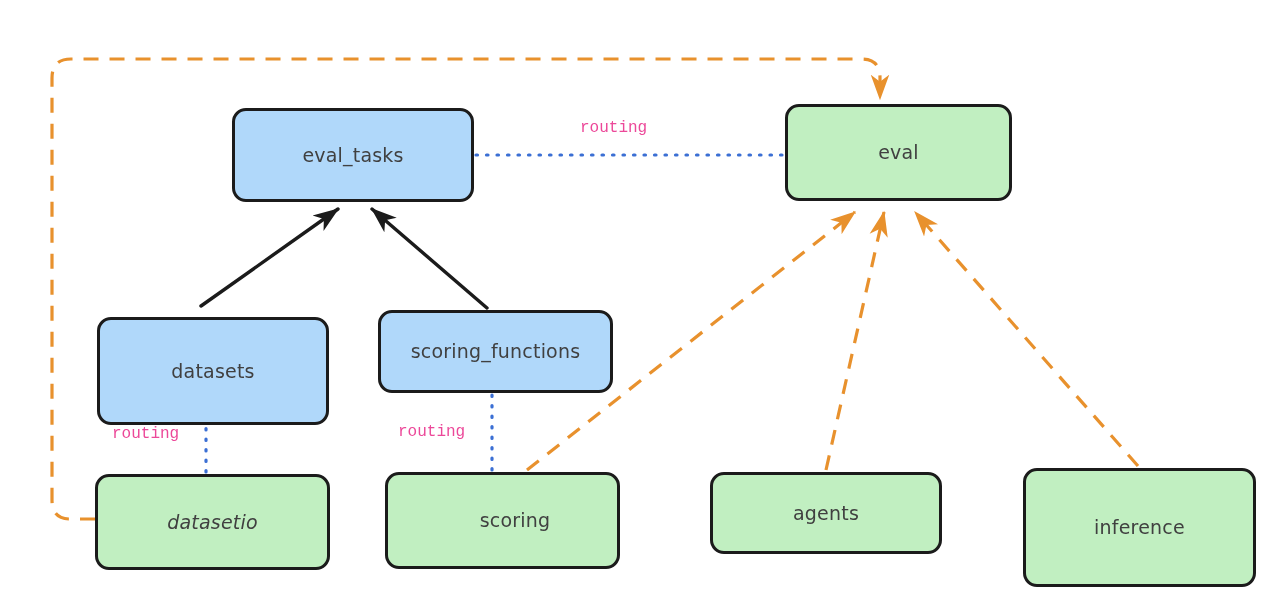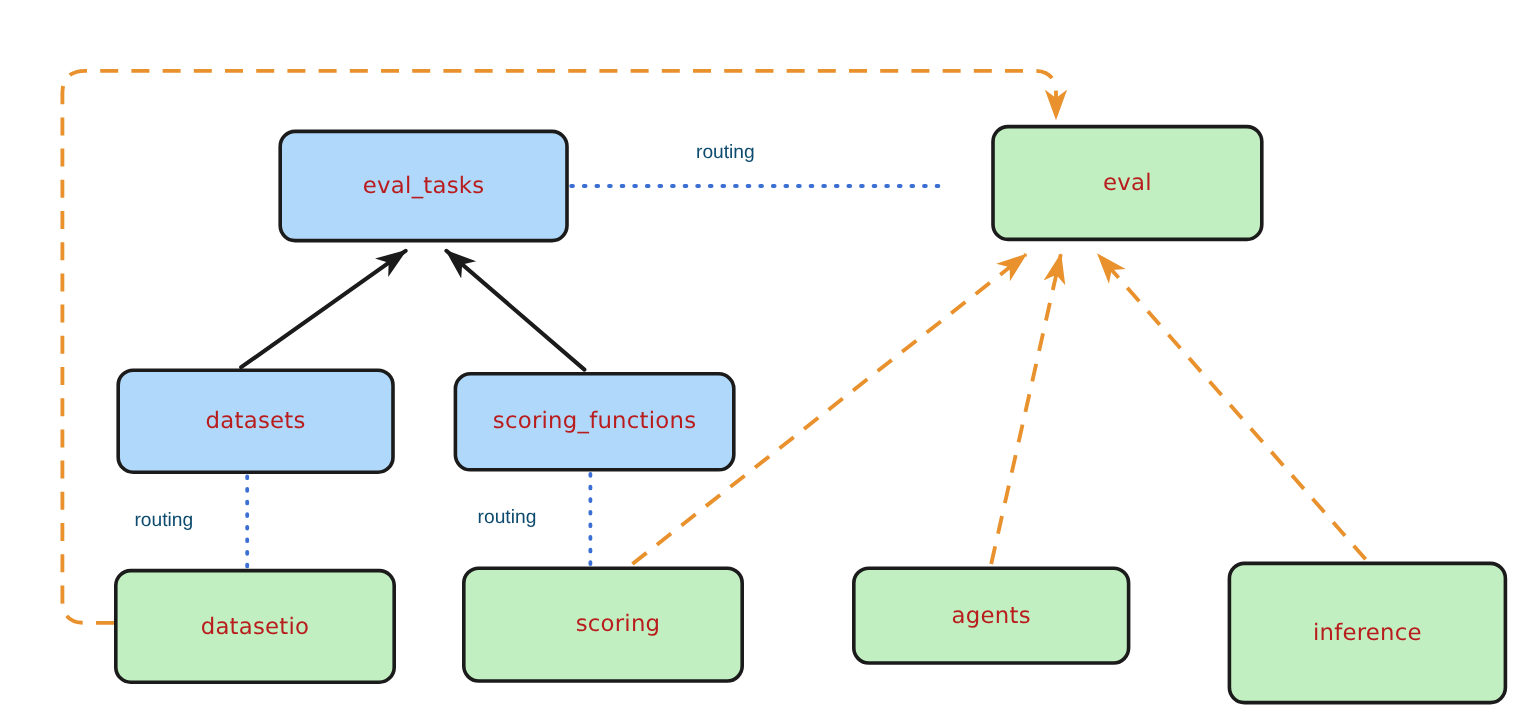--- a/index.html
+++ b/index.html
@@ -34,36 +34,36 @@
     border-radius: 14px;
     display: flex;
     align-items: center;
     justify-content: center;
     z-index: 3;
   }
   .node .node-label {
     font-family: "DejaVu Sans", sans-serif;
     font-size: 19px;
     line-height: 1;
-    color: #b91c1c;
+    color: #404040;
     letter-spacing: 0.2px;
     white-space: nowrap;
     user-select: none;
   }
   .node.api {
     background: #b0d8fa;
   }
   .node.provider {
     background: #c1efc1;
   }
   .edge-label {
     position: absolute;
-    font-family: Liberation Sans, sans-serif;
+    font-family: Liberation Mono, monospace;
     font-size: 16px;
-    color: #0c4a6e;
+    color: #ec4899;
     white-space: nowrap;
     z-index: 4;
     user-select: none;
   }
 </style>
 </head>
 <body>
 
 <div id="canvas">
 
@@ -93,33 +93,33 @@
 
     <path d="M 826,470 L 884,212" fill="none" stroke="#e8912d" stroke-width="3.2" stroke-dasharray="15 11" stroke-linecap="butt" marker-end="url(#arrow-orange)"></path>
 
     <path d="M 1138,466 L 915,212" fill="none" stroke="#e8912d" stroke-width="3.2" stroke-dasharray="15 11" stroke-linecap="butt" marker-end="url(#arrow-orange)"></path>
   </svg>
 
   <div class="node api" style="left:232px; top:108px; width:242px; height:94px;">
     <span class="node-label">eval_tasks</span>
   </div>
 
-  <div class="node provider" style="left:826px; top:104px; width:227px; height:97px;">
+  <div class="node provider" style="left:785px; top:104px; width:227px; height:97px;">
     <span class="node-label">eval</span>
   </div>
 
-  <div class="node api" style="left:97px; top:307px; width:232px; height:88px;">
+  <div class="node api" style="left:97px; top:317px; width:232px; height:108px;">
     <span class="node-label">datasets</span>
   </div>
 
   <div class="node api" style="left:378px; top:310px; width:235px; height:83px;">
     <span class="node-label">scoring_functions</span>
   </div>
 
-  <div class="node provider" style="left:95px; top:474px; width:235px; height:96px;">
+  <div class="node provider" style="left:95px; top:474px; width:235px; height:96px;font-style:italic;">
     <span class="node-label">datasetio</span>
   </div>
 
   <div class="node provider" style="left:385px; top:472px; width:235px; height:97px;padding-left:25px;">
     <span class="node-label">scoring</span>
   </div>
 
   <div class="node provider" style="left:710px; top:472px; width:232px; height:82px;">
     <span class="node-label">agents</span>
   </div>

